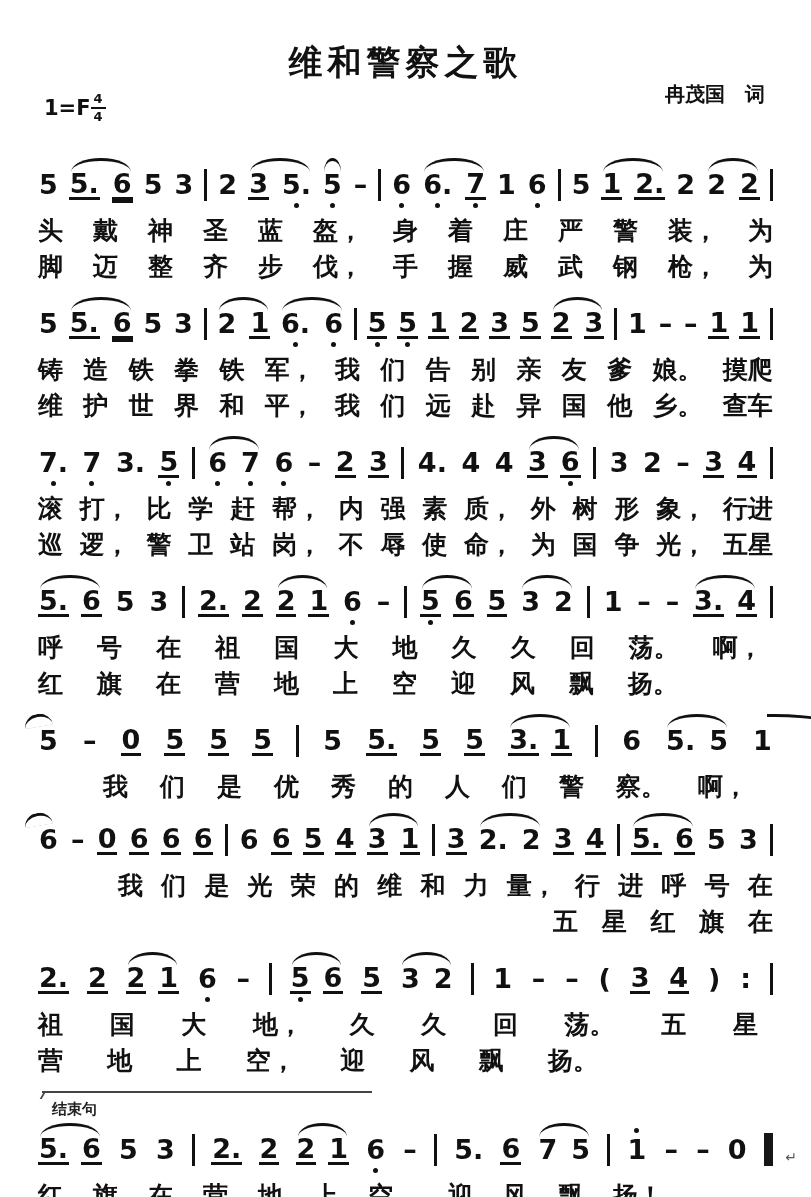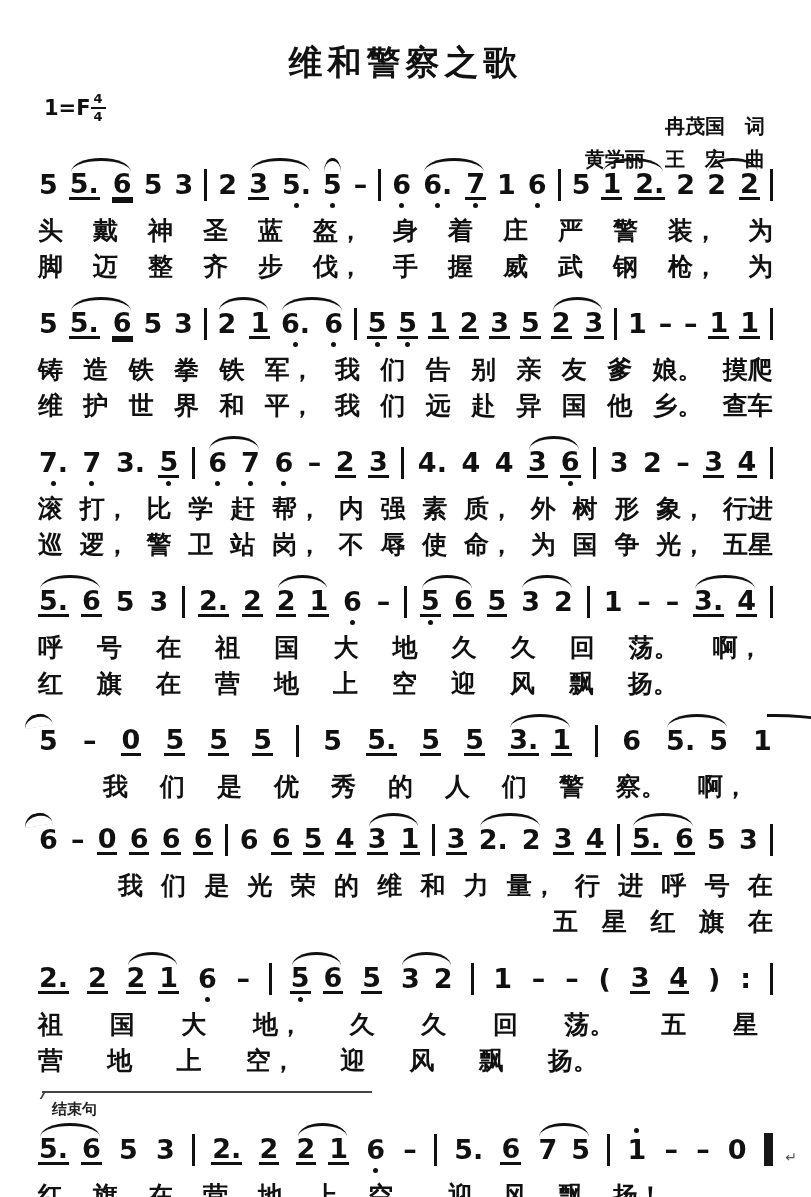--- a/index.html
+++ b/index.html
@@ -16,22 +16,22 @@
     letter-spacing:5px;font-family:"Liberation Sans",sans-serif;
   }
   .meta{position:relative;margin:6px 40px 4px 44px;height:62px;}
   .keysig{position:absolute;left:0;top:0;font-weight:bold;font-size:21px;
     font-family:"DejaVu Sans",sans-serif;display:flex;align-items:center;}
   .frac{display:inline-flex;flex-direction:column;align-items:center;
     font-size:13px;line-height:1.1;font-weight:bold;}
   .frac .tn{border-bottom:2px solid #111;padding:0 3px 1px 3px;}
   .frac .bn{padding-top:1px;}
   .tempo{position:absolute;left:0;top:32px;font-weight:bold;font-size:17px;letter-spacing:1px;}
-  .credits{position:absolute;right:6px;top:-14px;text-align:right;
-    font-weight:bold;font-size:20px;line-height:1.65;margin-top:32px;}
+  .credits{position:absolute;right:6px;top:-14px;text-align:center;
+    font-weight:bold;font-size:20px;line-height:1.65;}
 
   
   #score{margin:0 38px;}
   .system{margin-bottom:14px;}
   #sys5{margin-bottom:10px;}
   .notes{display:flex;justify-content:space-between;align-items:flex-start;}
   .nt{display:inline-flex;flex-direction:column;align-items:center;position:relative;
       font-family:"DejaVu Sans",sans-serif;font-weight:bold;}
   .dtop{height:12px;display:flex;align-items:flex-end;justify-content:center;}
   .dbot{height:11px;display:flex;align-items:flex-start;justify-content:center;}
@@ -84,21 +84,20 @@
   <div class="meta">
     <div class="keysig">
       <span>1=F</span>
       <span class="frac">
         <span class="tn">4</span>
         <span class="bn">4</span>
       </span>
     </div>
     <div class="credits">
       <div>冉茂国　词</div>
-      <div>黄学丽　王　宏　曲</div>
     </div>
   </div>
 
   <div id="score">
       <div class="system" id="sys1">
         <div class="notes">
           <span class="nt">
             <span class="dtop"></span>
             <span class="num">5</span>
             <span class="dbot"></span>

